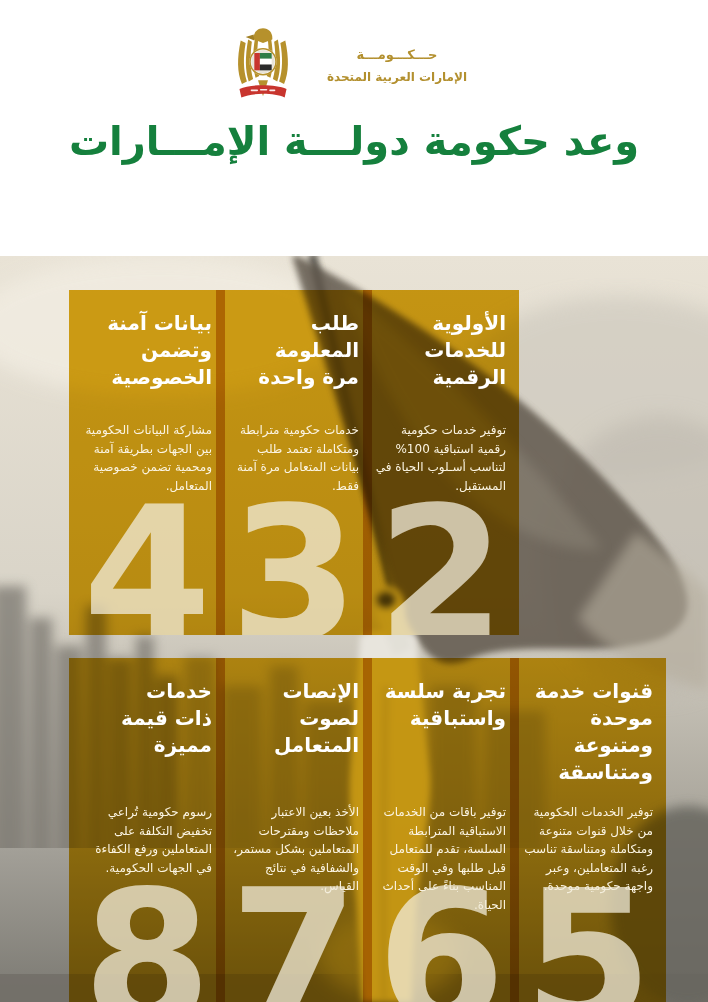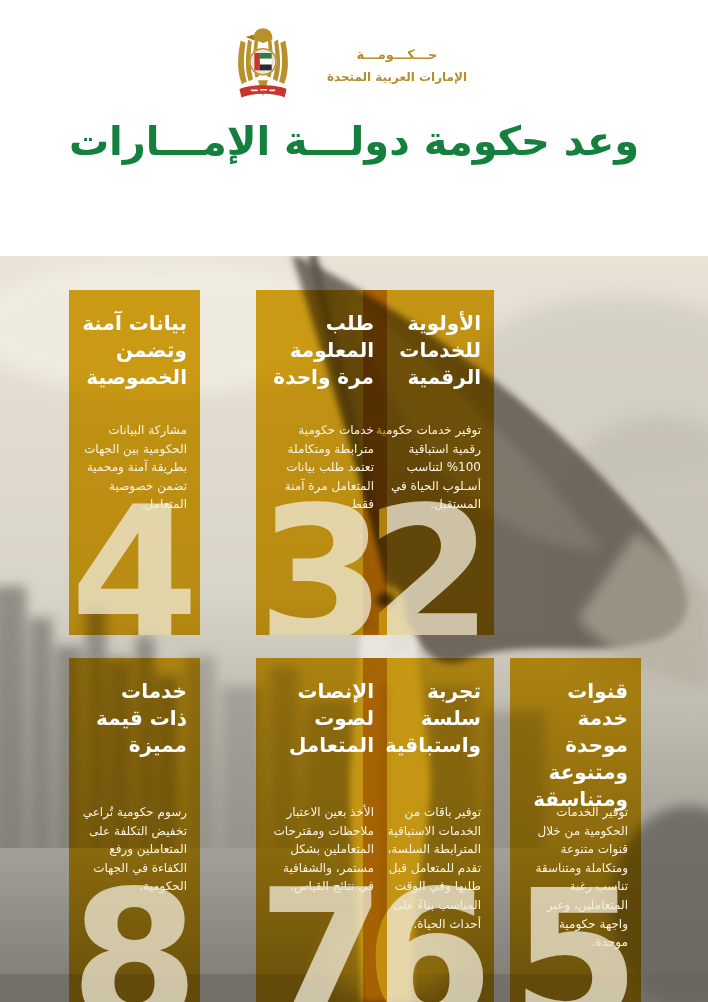--- a/index.html
+++ b/index.html
@@ -19,25 +19,25 @@
   .main-title{
     position:absolute;top:112px;left:0;right:0;margin:0;
     direction:rtl;text-align:center;color:#15803d;
     font-size:40px;font-weight:bold;line-height:58px;letter-spacing:0;
   }
   .main-title span{display:block;}
   
   .photo{position:absolute;left:0;top:256px;width:708px;height:746px;}
   
   .card{
-    position:absolute;width:131px;overflow:hidden;direction:rtl;
+    position:absolute;width:156px;overflow:hidden;direction:rtl;
   }
   .r1{top:290px;height:345px;}
   .r2{top:658px;height:344px;}
-  .c1{left:510px;} .c2{left:363px;} .c3{left:216px;margin-left:40px;} .c4{left:69px;}
+  .c1{left:510px;} .c2{left:363px;} .c3{left:216px;} .c4{left:69px;}
   .card-bg{
     position:absolute;left:0;top:0;right:0;bottom:0;
     background:#d9a816;mix-blend-mode:multiply;
   }
   .card-title{
     position:absolute;top:20px;right:13px;left:8px;margin:0;
     color:#ffffff;font-size:20px;font-weight:bold;line-height:27px;
     text-align:right;white-space:pre-line;
   }
   .card-desc{

